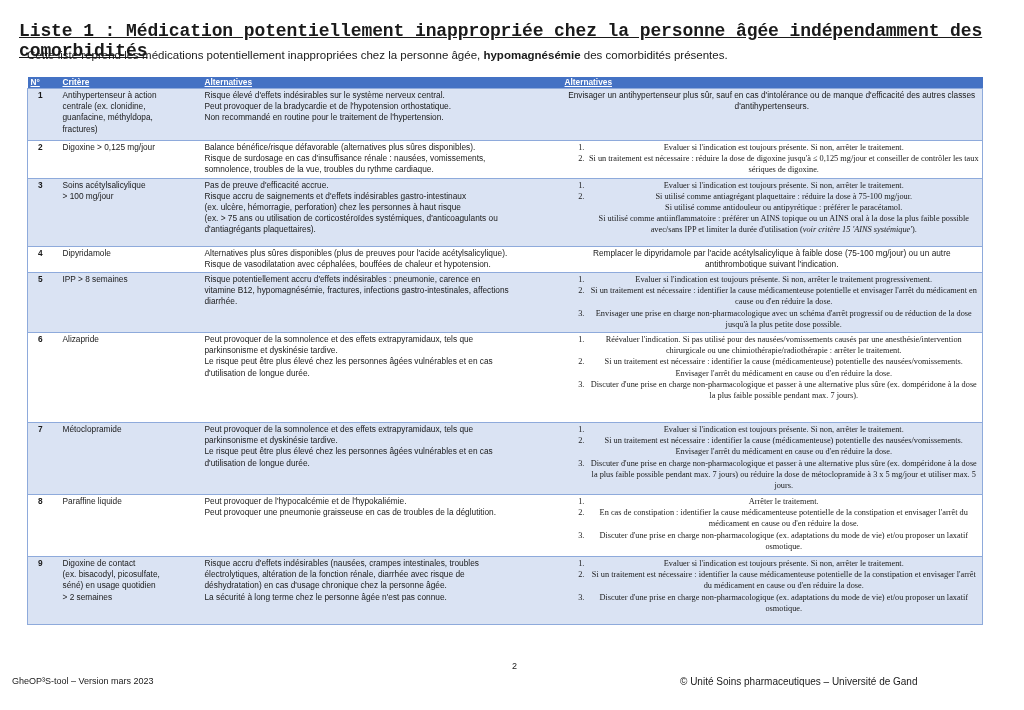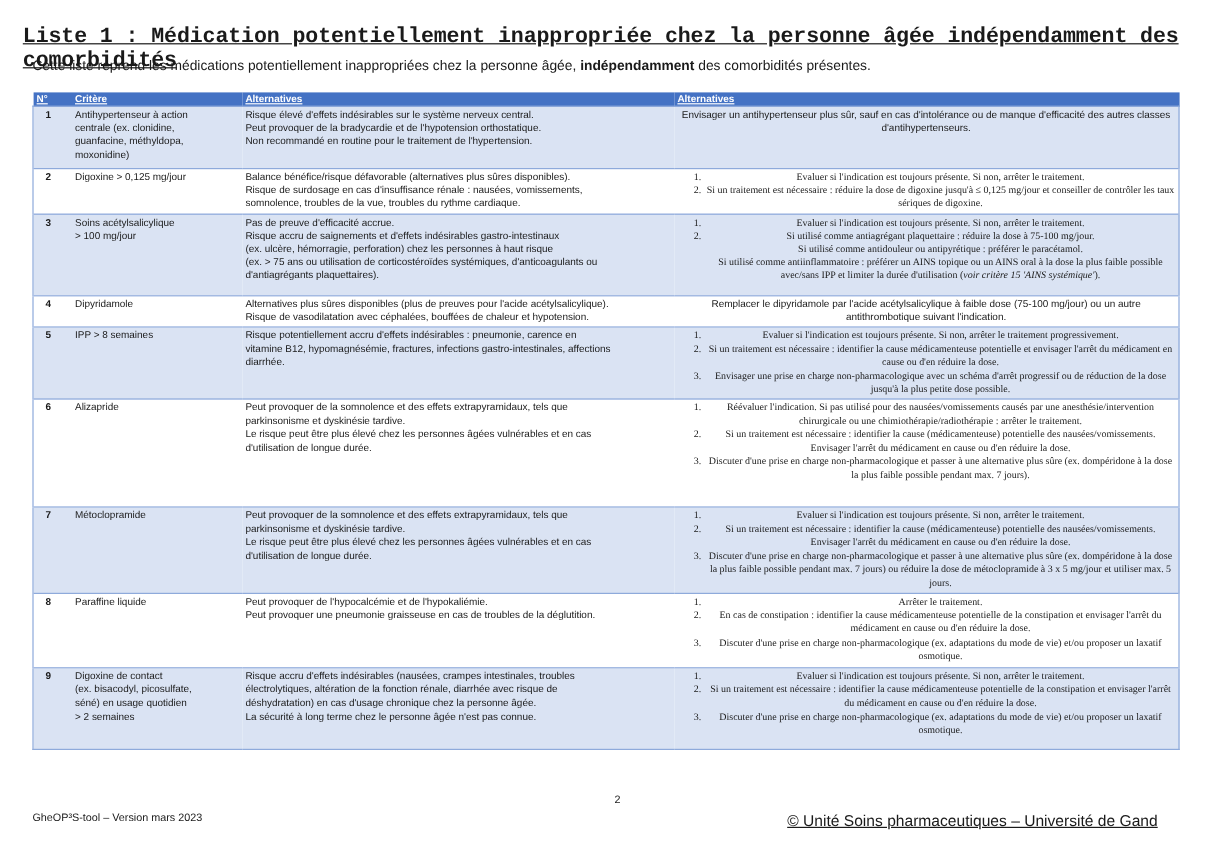--- a/index.html
+++ b/index.html
@@ -39,31 +39,31 @@
   table.crit td:last-child { border-right: 1px solid #8eaadb; text-align: center; }
   td.num { font-weight: bold; text-align: left; padding-left: 10px !important; }
   .line { display: block; }
   ol.alt { margin: 0; padding: 0 0 0 22px; }
   ol.alt li { margin: 0; padding-left: 2px; font-family: Liberation Serif, serif; }
   .it { font-style: italic; }
   .pagenum {
     position: absolute; left: 512px; top: 661px; font-size: 9px;
   }
   .foot-left {
-    position: absolute; left: 27px; top: 676px; font-size: 9px;
+    position: absolute; left: 12px; top: 676px; font-size: 9px;
   }
   .foot-right {
-    position: absolute; left: 656px; top: 676px; font-size: 13px; text-decoration: underline;
+    position: absolute; left: 680px; top: 676px; font-size: 10px;
   }
 </style>
 </head>
 <body>
 
 <div class="title">Liste 1 : Médication potentiellement inappropriée chez la personne âgée indépendamment des comorbidités</div>
-<div class="intro"><span>Cette liste reprend les médications potentiellement inappropriées chez la personne âgée, </span><b>indépendamment</b><span> des comorbidités présentes.</span></div>
+<div class="intro"><span>Cette liste reprend les médications potentiellement inappropriées chez la personne âgée, </span><b>hypomagnésémie</b><span> des comorbidités présentes.</span></div>
 
 <table class="crit">
   <colgroup>
     <col style="width:32px">
     <col style="width:142px">
     <col style="width:360px">
     <col style="width:421px">
   </colgroup>
   <thead>
     <tr>
@@ -73,21 +73,21 @@
       <th>Alternatives</th>
     </tr>
   </thead>
   <tbody id="rows">
       <tr class="odd" style="height: 52px;">
         <td class="num">1</td>
         <td>
           <span class="line">Antihypertenseur à action</span>
           <span class="line">centrale (ex. clonidine,</span>
           <span class="line">guanfacine, méthyldopa,</span>
-          <span class="line">moxonidine)</span>
+          <span class="line">fractures)</span>
         </td>
         <td>
           <span class="line">Risque élevé d'effets indésirables sur le système nerveux central.</span>
           <span class="line">Peut provoquer de la bradycardie et de l'hypotension orthostatique.</span>
           <span class="line">Non recommandé en routine pour le traitement de l'hypertension.</span>
         </td>
         <td>Envisager un antihypertenseur plus sûr, sauf en cas d'intolérance ou de manque d'efficacité des autres classes d'antihypertenseurs.</td>
       </tr>
       <tr class="even" style="height: 36px;">
         <td class="num">2</td>

